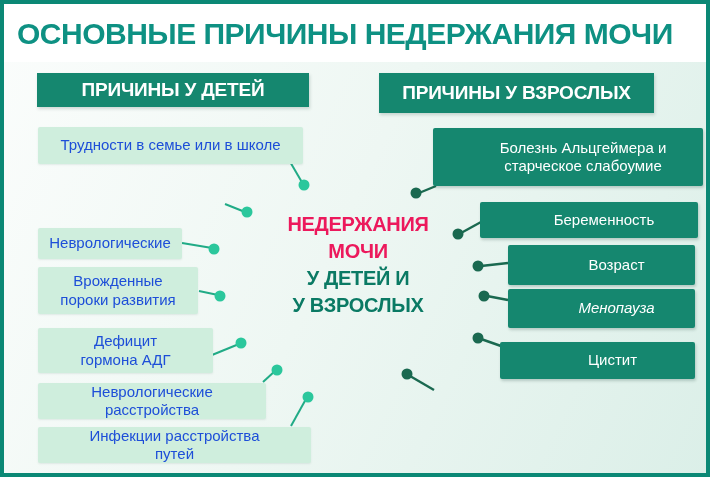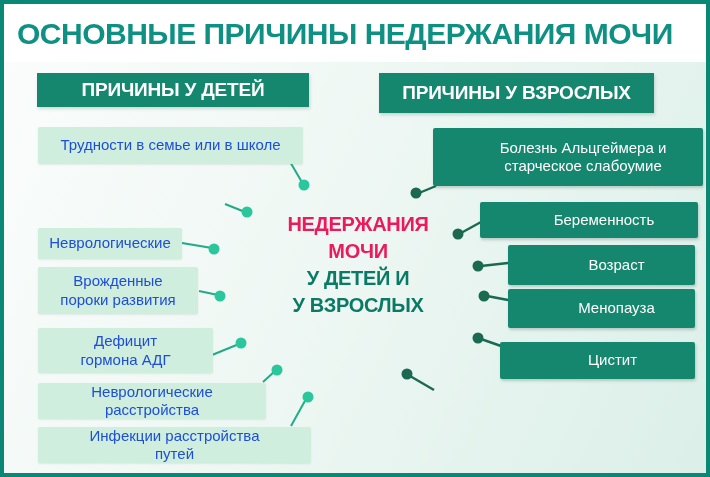--- a/index.html
+++ b/index.html
@@ -30,21 +30,21 @@
   .lb1{left:38px;top:127px;width:265px;height:37px;}
   .lb2{left:38px;top:174px;width:187px;height:47px;}
   .lb3{left:38px;top:228px;width:144px;height:31px;}
   .lb4{left:38px;top:267px;width:160px;height:47px;}
   .lb5{left:38px;top:328px;width:175px;height:45px;}
   .lb6{left:38px;top:383px;width:228px;height:36px;}
   .lb7{left:38px;top:427px;width:273px;height:36px;}
   .rb1{left:433px;top:128px;width:240px;height:58px;}
   .rb2{left:480px;top:202px;width:188px;height:36px;}
   .rb3{left:508px;top:245px;width:157px;height:40px;}
-  .rb4{left:508px;top:289px;width:157px;height:39px;}
+  .rb4{left:508px;top:289px;width:157px;height:39px;font-style:italic;}
   .rb5{left:500px;top:342px;width:165px;height:37px;}
   .rb6{left:428px;top:385px;width:239px;height:75px;}
   .center-label{
     position:absolute;left:278px;top:211px;width:160px;z-index:3;
     text-align:center;font-weight:700;font-size:20px;line-height:27px;letter-spacing:-0.3px;
   }
   .center-pink{color:#ec195c;display:block;}
   .center-green{color:#0a7a64;display:block;}
   .center-gap{height:6px;}
 </style>

